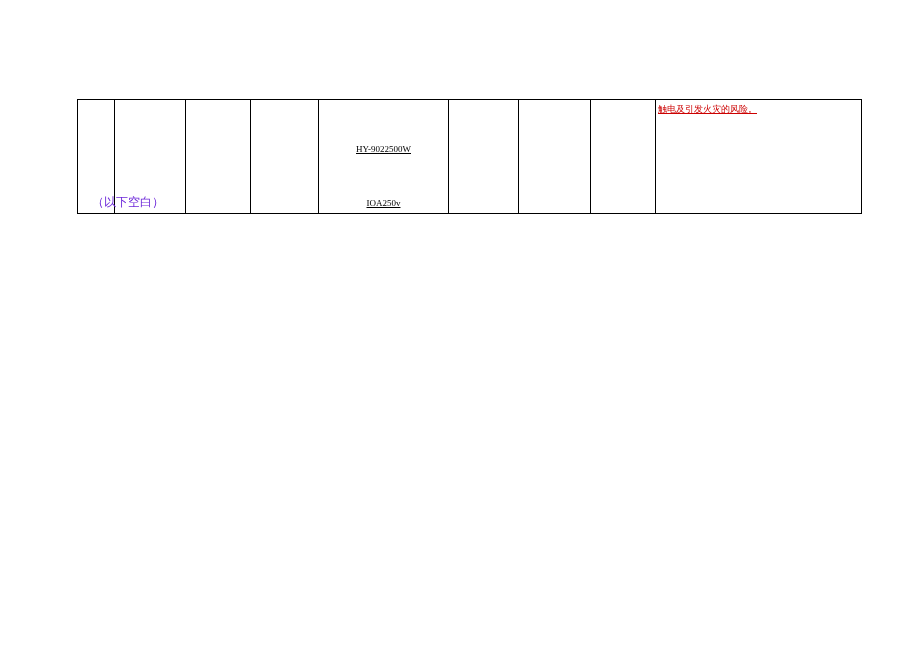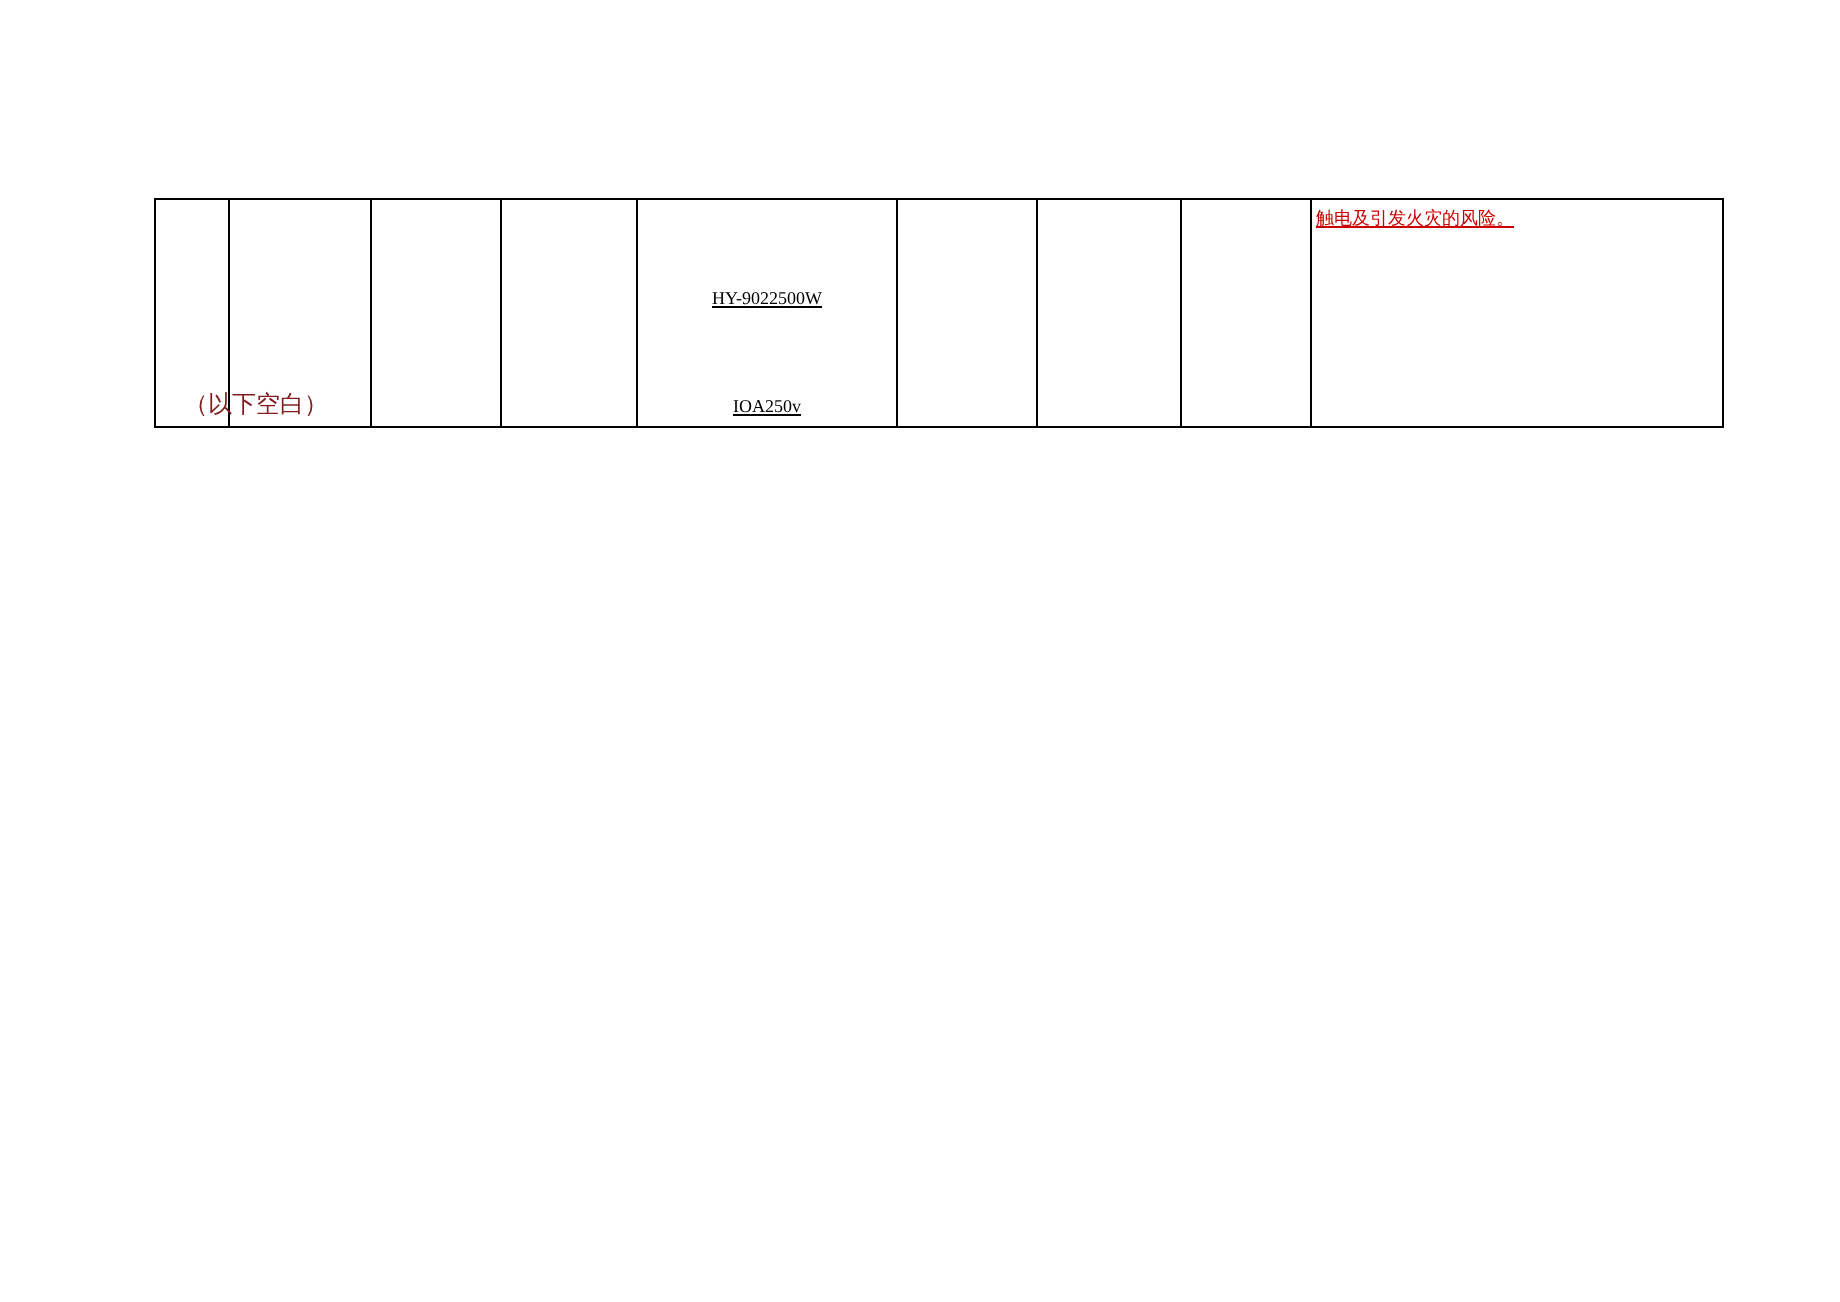--- a/index.html
+++ b/index.html
@@ -54,21 +54,21 @@
       text-align: left;
       vertical-align: top;
       padding-top: 3px;
       padding-left: 2px;
     }
     .blank-note {
       position: absolute;
       top: 194px;
       left: 92px;
       font-size: 12px;
-      color: #7f1d1d;
+      color: #6d28d9;
     }
   </style>
 </head>
 <body>
 
 <div class="table-container">
   <table>
     <tbody>
         <tr>
       <td class="col1"></td>

